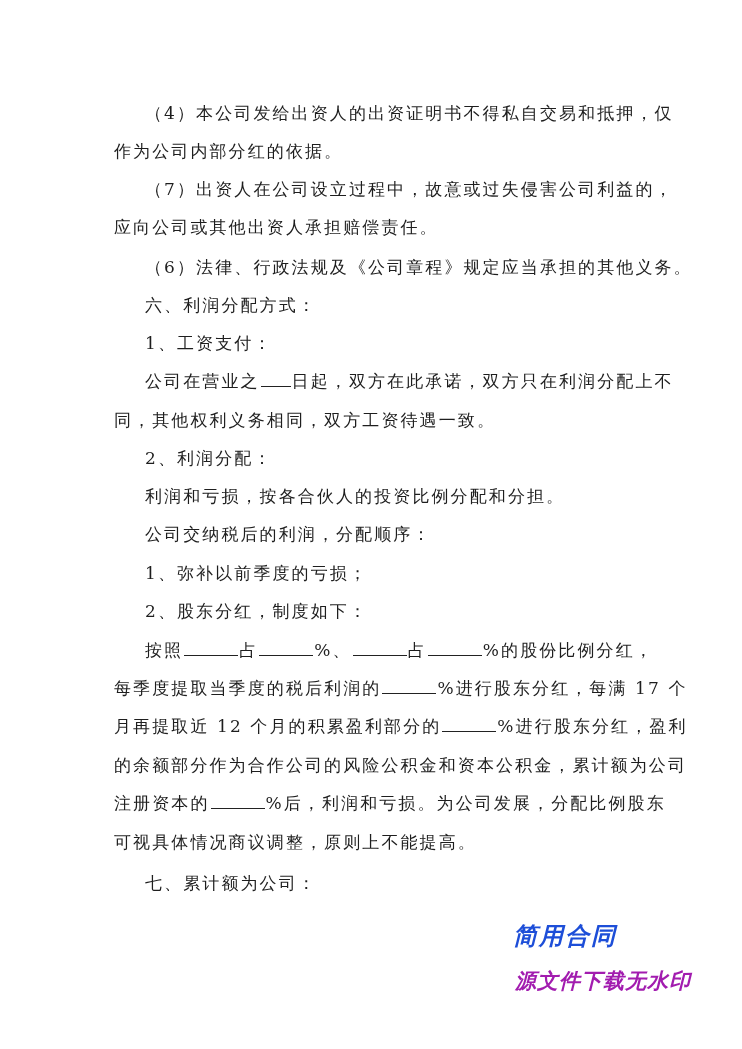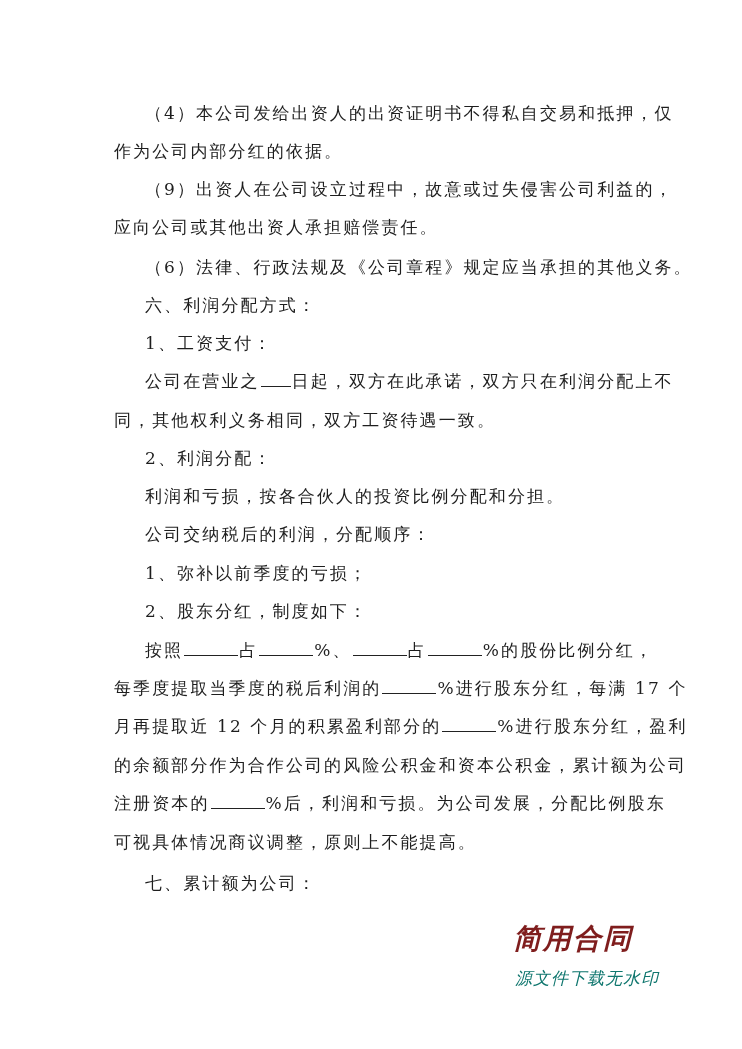--- a/index.html
+++ b/index.html
@@ -15,36 +15,36 @@
     line-height: 20px;
   }
   .ind { left: 145px; }
   .blank {
     display: inline-block; border-bottom: 1px solid #222; height: 14px;
     vertical-align: baseline; margin: 0 1px;
   }
   .wm1 {
     position: absolute; left: 513px; top: 920px;
     font-family: "DejaVu Sans", sans-serif; font-weight: bold; font-style: italic;
-    font-size: 28px; color: #7f1d1d; letter-spacing: 2px; white-space: nowrap;
+    font-size: 24px; color: #1d4ed8; letter-spacing: 2px; white-space: nowrap;
   }
   .wm2 {
     position: absolute; left: 515px; top: 967px;
-    font-family: "DejaVu Sans", sans-serif; font-weight: normal; font-style: italic;
-    font-size: 17px; color: #0f766e; letter-spacing: 1px; white-space: nowrap;
+    font-family: "DejaVu Sans", sans-serif; font-weight: bold; font-style: italic;
+    font-size: 21px; color: #a21caf; letter-spacing: 1px; white-space: nowrap;
   }
 </style>
 </head>
 <body>
 
 <div class="page">
 
   <div class="line ind" style="top:103px">（4）本公司发给出资人的出资证明书不得私自交易和抵押，仅</div>
   <div class="line" style="top:141px">作为公司内部分红的依据。</div>
-  <div class="line ind" style="top:179px">（9）出资人在公司设立过程中，故意或过失侵害公司利益的，</div>
+  <div class="line ind" style="top:179px">（7）出资人在公司设立过程中，故意或过失侵害公司利益的，</div>
   <div class="line" style="top:217px">应向公司或其他出资人承担赔偿责任。</div>
   <div class="line ind" style="top:257px">（6）法律、行政法规及《公司章程》规定应当承担的其他义务。</div>
   <div class="line ind" style="top:295px">六、利润分配方式：</div>
   <div class="line ind" style="top:333px">1、工资支付：</div>
 
   <div class="line ind" style="top:371px">
     <span>公司在营业之</span><span class="blank" style="width:30px"></span><span>日起，双方在此承诺，双方只在利润分配上不</span>
   </div>
   <div class="line" style="top:410px">同，其他权利义务相同，双方工资待遇一致。</div>
   <div class="line ind" style="top:448px">2、利润分配：</div>

